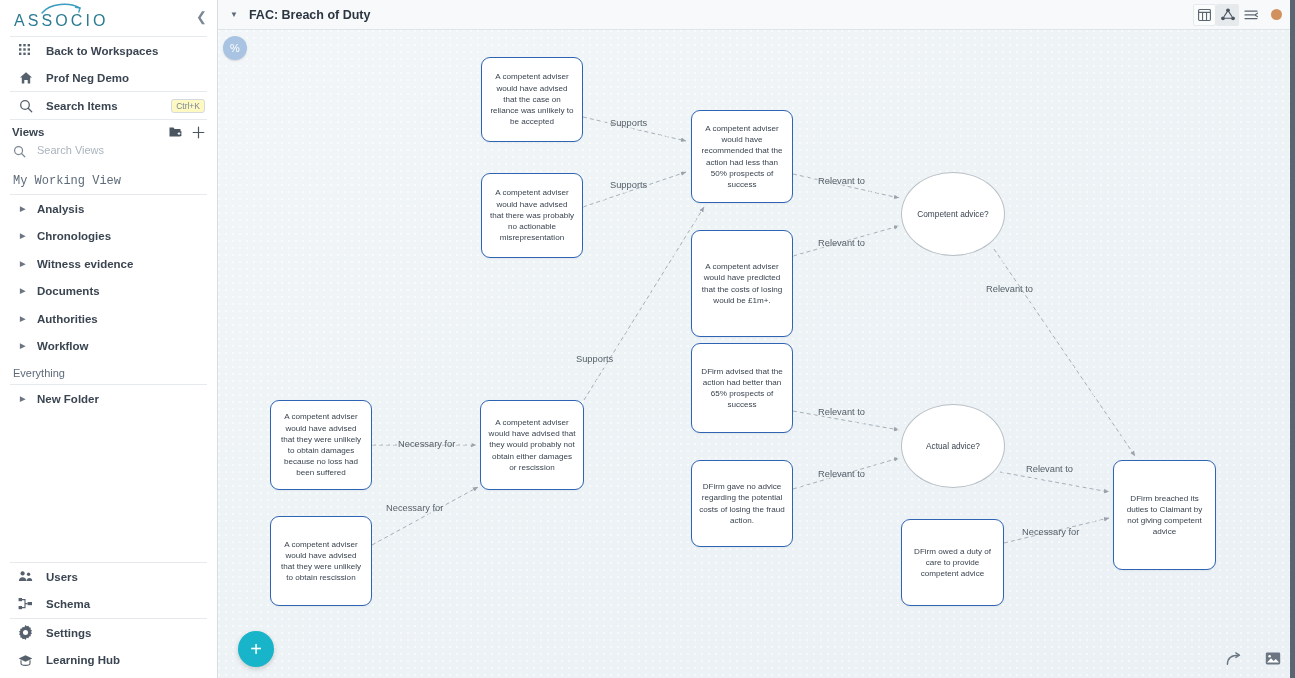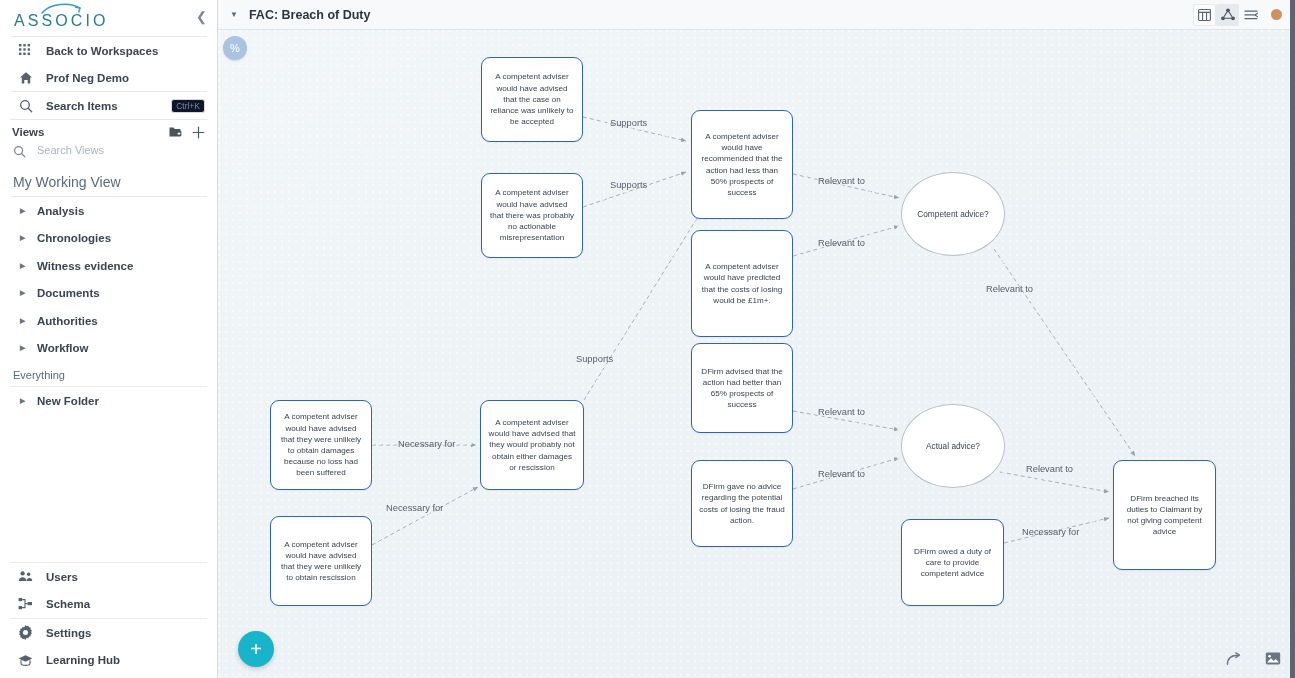--- a/index.html
+++ b/index.html
@@ -42,35 +42,35 @@
     display: flex; align-items: center; gap: 13px;
     height: 27px; padding: 0 12px 0 18px;
     font-size: 11.5px; color: #3e4a59; cursor: pointer;
     position: relative;
   }
   .sb-row .ic { width: 15px; height: 15px; display:flex; align-items:center; justify-content:center; color:#4a5560; flex:0 0 15px;}
   .sb-row .lbl { font-weight: 600; font-size: 11.5px; color:#3a4551; }
   .kbd {
     margin-left: auto; font-size: 8.5px; color: #7b8794;
     border: 1px solid #d3dae0; border-radius: 3px; padding: 1px 4px 1px 4px;
-    background:#0f172a; font-family:"Liberation Sans", sans-serif;
+    background:#fef9c3; font-family:"Liberation Sans", sans-serif;
   }
   .views-head {
     display:flex; align-items:center; height: 24px; padding: 0 12px 0 12px;
     font-size: 11.5px; font-weight: 700; color: #3a4551;
   }
   .views-head .spacer { flex: 1; }
   .views-head .hicon { color:#4a5560; margin-left: 10px; display:flex; align-items:center; cursor:pointer;}
   .search-views {
     display:flex; align-items:flex-start; gap: 11px; height: 24px;
     padding: 0 12px 0 13px;
   }
   .search-views .ph { font-size: 11px; color: #aab3bc; }
   .working-view {
-    font-size: 14px; color: #5d6b79; padding: 6px 12px 6px 13px;
+    font-size: 12px; color: #5d6b79; padding: 6px 12px 6px 13px; font-family: Liberation Mono, monospace;
   }
   .tree-row {
     display:flex; align-items:center; gap: 9px;
     height: 27.5px; padding: 0 12px 0 20px;
     font-size: 11.5px; color: #3a4551; font-weight: 600; cursor:pointer;
   }
   .caret { width: 8px; color:#6b7682; font-size: 7px; display:flex; align-items:center;}
   .everything {
     font-size: 11px; color:#5d6b79; padding: 7px 12px 5px 13px;
   }
@@ -386,21 +386,21 @@
             <line x1="782" y1="442" x2="891" y2="462" stroke="#a7b0b8" stroke-width="1" stroke-dasharray="4 3" marker-end="url(#arw)"></line>
             <line x1="786" y1="513" x2="891" y2="488" stroke="#a7b0b8" stroke-width="1" stroke-dasharray="4 3" marker-end="url(#arw)"></line>
             <line x1="154" y1="415" x2="258" y2="415" stroke="#a7b0b8" stroke-width="1" stroke-dasharray="4 3" marker-end="url(#arw)"></line>
             <line x1="154" y1="515" x2="260" y2="457" stroke="#a7b0b8" stroke-width="1" stroke-dasharray="4 3" marker-end="url(#arw)"></line>
           </g>
       </svg>
 
       <div id="nodes-layer">
           <div class="node" style="left: 263px; top: 27px; width: 102px; height: 85px;">A competent adviser would have advised that the case on reliance was unlikely to be accepted</div>
           <div class="node" style="left: 263px; top: 143px; width: 102px; height: 85px;">A competent adviser would have advised that there was probably no actionable misrepresentation</div>
-          <div class="node" style="left: 473px; top: 80px; width: 102px; height: 109px; text-align: center;">A competent adviser would have recommended that the action had less than 50% prospects of success</div>
+          <div class="node" style="left: 473px; top: 80px; width: 102px; height: 93px; text-align: center;">A competent adviser would have recommended that the action had less than 50% prospects of success</div>
           <div class="node" style="left: 473px; top: 200px; width: 102px; height: 107px;">A competent adviser would have predicted that the costs of losing would be £1m+.</div>
           <div class="node" style="left: 473px; top: 313px; width: 102px; height: 90px;">DFirm advised that the action had better than 65% prospects of success</div>
           <div class="node" style="left: 473px; top: 430px; width: 102px; height: 87px;">DFirm gave no advice regarding the potential costs of losing the fraud action.</div>
           <div class="node" style="left: 683px; top: 489px; width: 103px; height: 87px;">DFirm owed a duty of care to provide competent advice</div>
           <div class="node" style="left: 52px; top: 370px; width: 102px; height: 90px;">A competent adviser would have advised that they were unlikely to obtain damages because no loss had been suffered</div>
           <div class="node" style="left: 52px; top: 486px; width: 102px; height: 90px;">A competent adviser would have advised that they were unlikely to obtain rescission</div>
           <div class="node" style="left: 262px; top: 370px; width: 104px; height: 90px;">A competent adviser would have advised that they would probably not obtain either damages or rescission</div>
           <div class="node" style="left: 895px; top: 430px; width: 103px; height: 110px;">DFirm breached its duties to Claimant by not giving competent advice</div>
           <div class="circle-node" style="left: 683px; top: 142px; width: 104px; height: 84px;">Competent advice?</div>
           <div class="circle-node" style="left: 683px; top: 374px; width: 104px; height: 84px;">Actual advice?</div>

